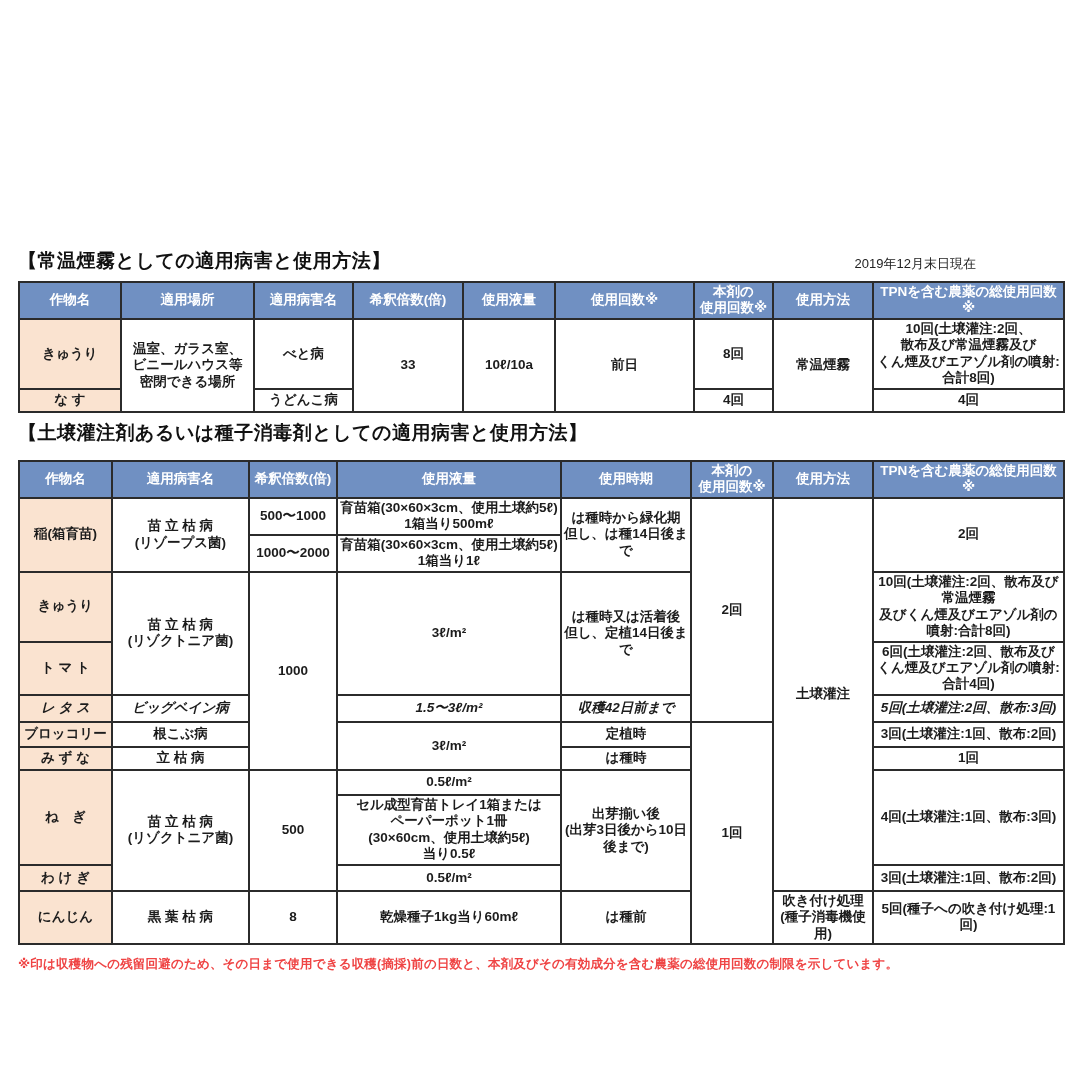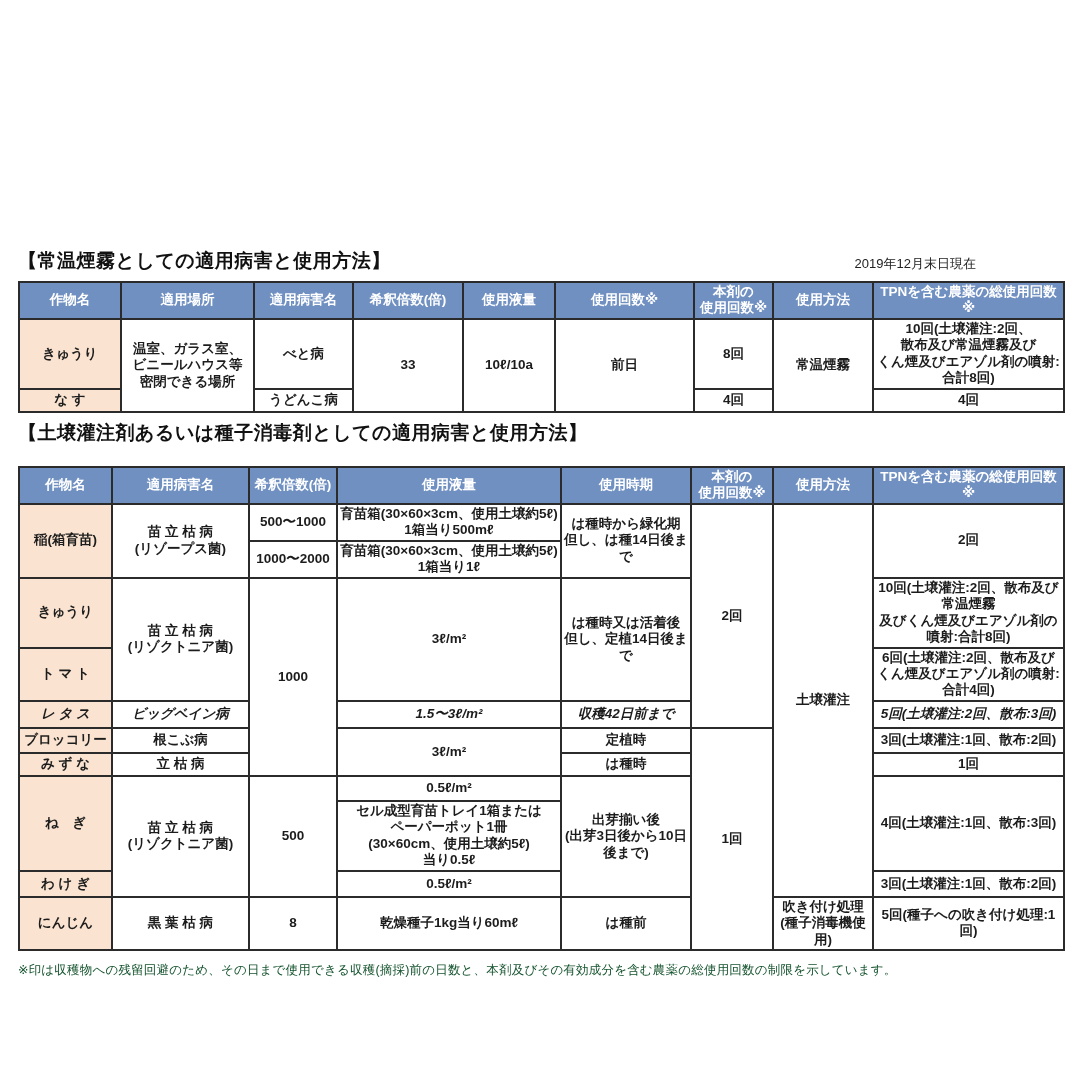--- a/index.html
+++ b/index.html
@@ -36,22 +36,22 @@
   tr.t2r3  { height:28px; }
   tr.t2r4  { height:27px; }
   tr.t2r5  { height:27px;font-style:italic; }
   tr.t2r6  { height:25px;padding-left:34px; }
   tr.t2r7  { height:23px; }
   tr.t2r8  { height:25px; }
   tr.t2r9  { height:57px; }
   tr.t2r10 { height:26px; }
   tr.t2r11 { height:30px; }
 
-  .sec-title.second { margin-top:7px; margin-bottom:20px; }
-  .foot { margin-top:11px; font-size:12.5px; font-weight:400; color:#14532d; letter-spacing:0.2px; }
+  .sec-title.second { margin-top:7px; margin-bottom:14px; }
+  .foot { margin-top:11px; font-size:12.5px; font-weight:700; color:#ef4444; letter-spacing:0.2px; }
 </style>
 </head>
 <body>
 
 <div class="page">
   <div class="content">
 
     <div class="title-row">
       <div class="sec-title">【常温煙霧としての適用病害と使用方法】</div>
       <div class="date-note">2019年12月末日現在</div>

